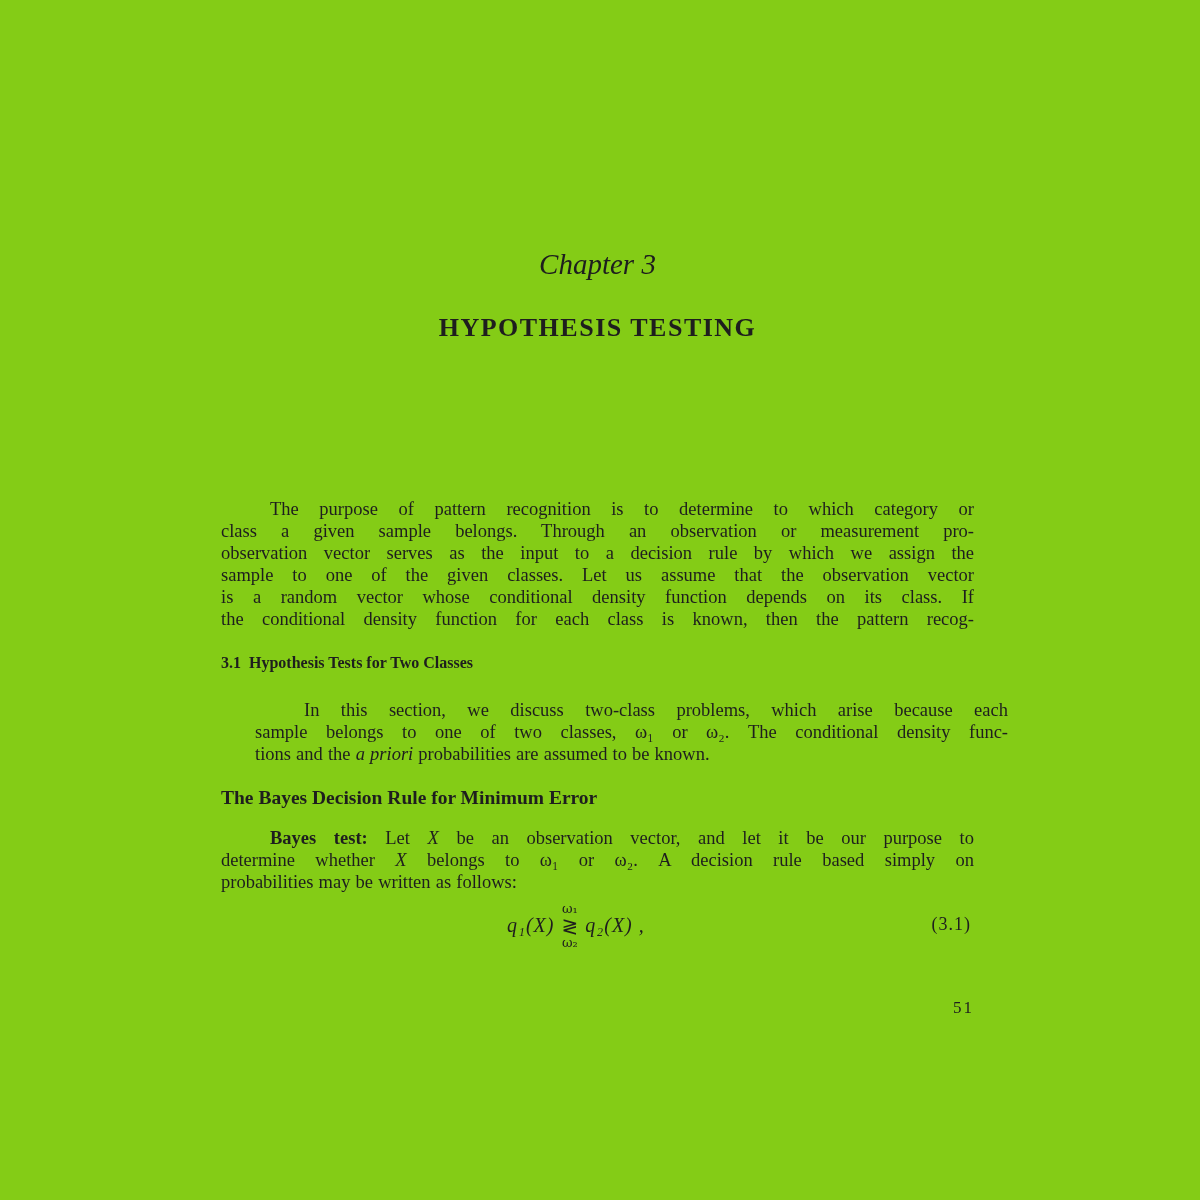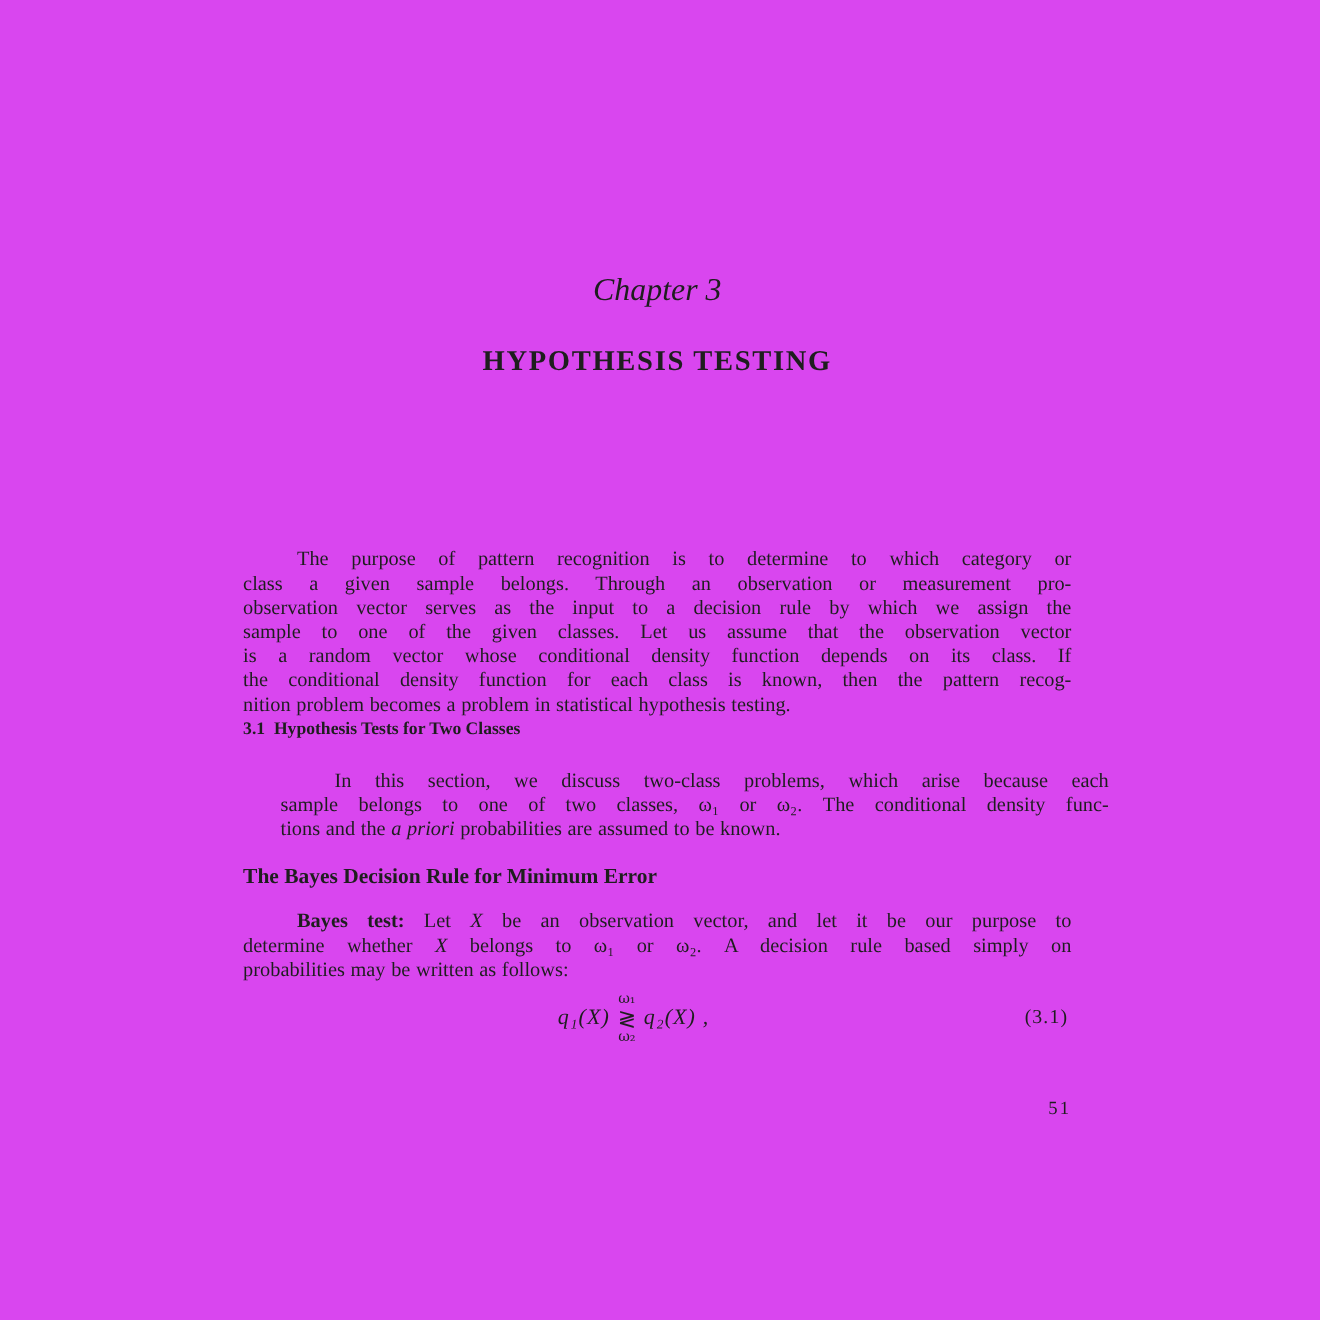--- a/index.html
+++ b/index.html
@@ -1,21 +1,21 @@
 <!DOCTYPE html>
 <html><head>
 <meta charset="utf-8">
 <style>
   html,body{margin:0;padding:0;}
   body{
     width:1200px;height:1200px;position:relative;background:#ffffff;
     font-family:"Liberation Serif","DejaVu Serif",serif;color:#1e1e1e;
     overflow:hidden;
   }
-  .sheet{position:absolute;inset:0;background:#d946ef;filter:blur(0.3px);}
+  .sheet{position:absolute;inset:0;background:#84cc16;filter:blur(0.3px);}
 
   .chapter-label{
     position:absolute;top:246px;left:221px;width:753px;text-align:center;
     font-style:italic;font-size:29px;line-height:36px;
   }
   .chapter-title{
     position:absolute;top:312px;left:221px;width:753px;text-align:center;
     font-weight:bold;font-size:26px;letter-spacing:1.5px;line-height:32px;
   }
 
@@ -62,21 +62,20 @@
 
   <div class="chapter-title">HYPOTHESIS TESTING</div>
 
   <div class="para para-intro">
       <div class="tline">The purpose of pattern recognition is to determine to which category or</div>
       <div class="tline">class a given sample belongs.  Through an observation or measurement pro-</div>
       <div class="tline">observation vector serves as the input to a decision rule by which we assign the</div>
       <div class="tline">sample to one of the given classes.  Let us assume that the observation vector</div>
       <div class="tline">is a random vector whose conditional density function depends on its class.  If</div>
       <div class="tline">the conditional density function for each class is known, then the pattern recog-</div>
-      <div class="tline tline-last">nition problem becomes a problem in statistical hypothesis testing.</div>
     </div>
 
   <div class="heading section-heading">3.1&nbsp; Hypothesis Tests for Two Classes</div>
 
   <div class="para para-section">
       <div class="tline">In this section, we discuss two-class problems, which arise because each</div>
       <div class="tline">sample belongs to one of two classes, ω₁ or ω₂.  The conditional density func-</div>
       <div class="tline tline-last"><span>tions and the </span><span class="i">a priori</span><span> probabilities are assumed to be known.</span></div>
     </div>
 

